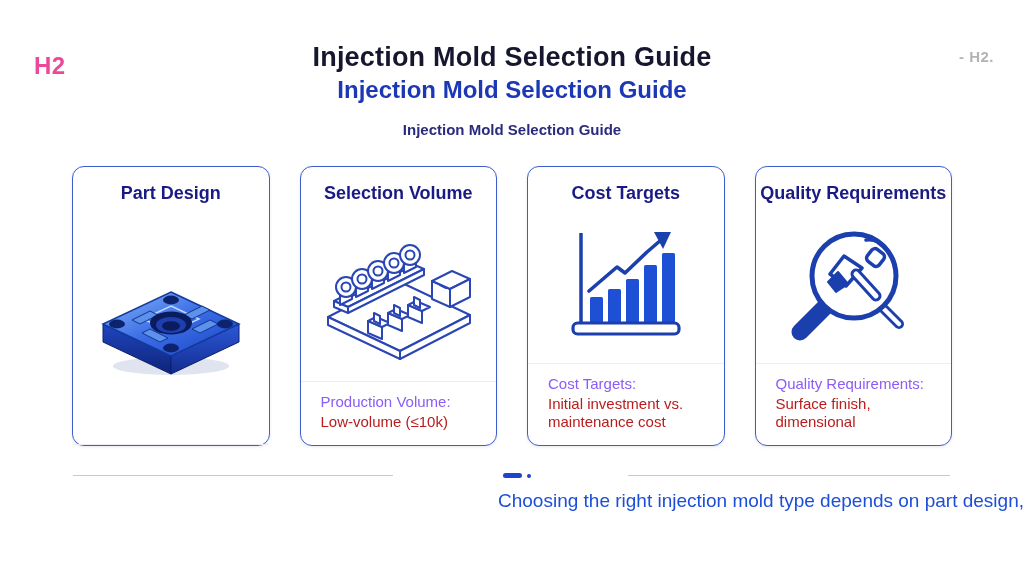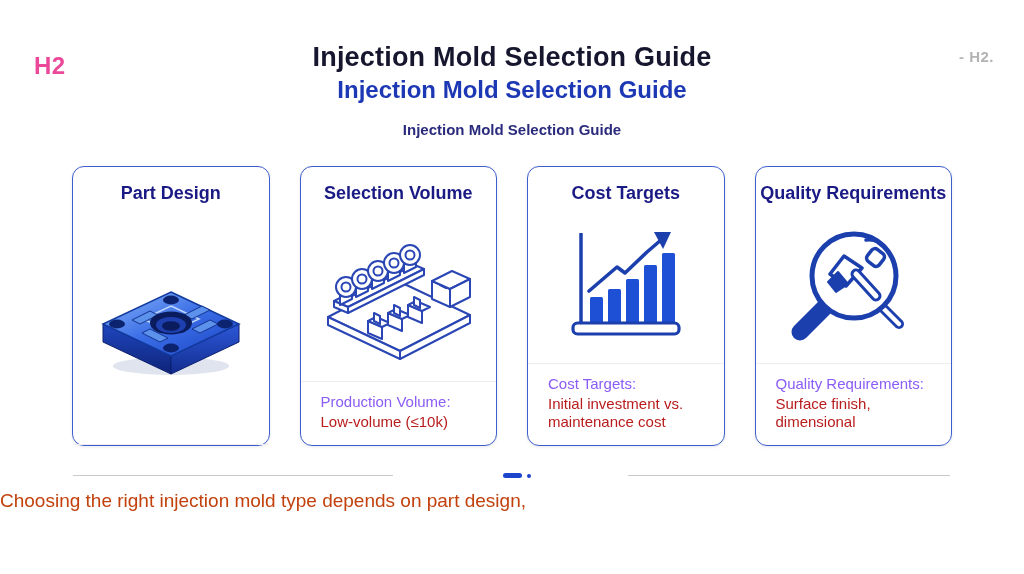--- a/index.html
+++ b/index.html
@@ -60,22 +60,22 @@
   }
   .divider-dash{
     position:absolute;left:503px;top:473px;width:19px;height:5px;border-radius:3px;
     background:#1d45cc;
   }
   .divider-dot{
     position:absolute;left:527px;top:474px;width:4px;height:4px;border-radius:50%;
     background:#1d45cc;
   }
   .footer-text{
-    position:absolute;top:488px;left:0;width:100%;text-align:left;
-    font-size:19px;line-height:26px;color:#c2410c;
+    position:absolute;top:488px;left:0;width:100%;text-align:right;
+    font-size:19px;line-height:26px;color:#1d4ed8;
   }
 </style>
 </head>
 <body>
 
 <div class="page">
 
   <div class="h2-left">H2</div>
   <div class="h2-right">- H2.</div>
   <div class="title-1">Injection Mold Selection Guide</div>

